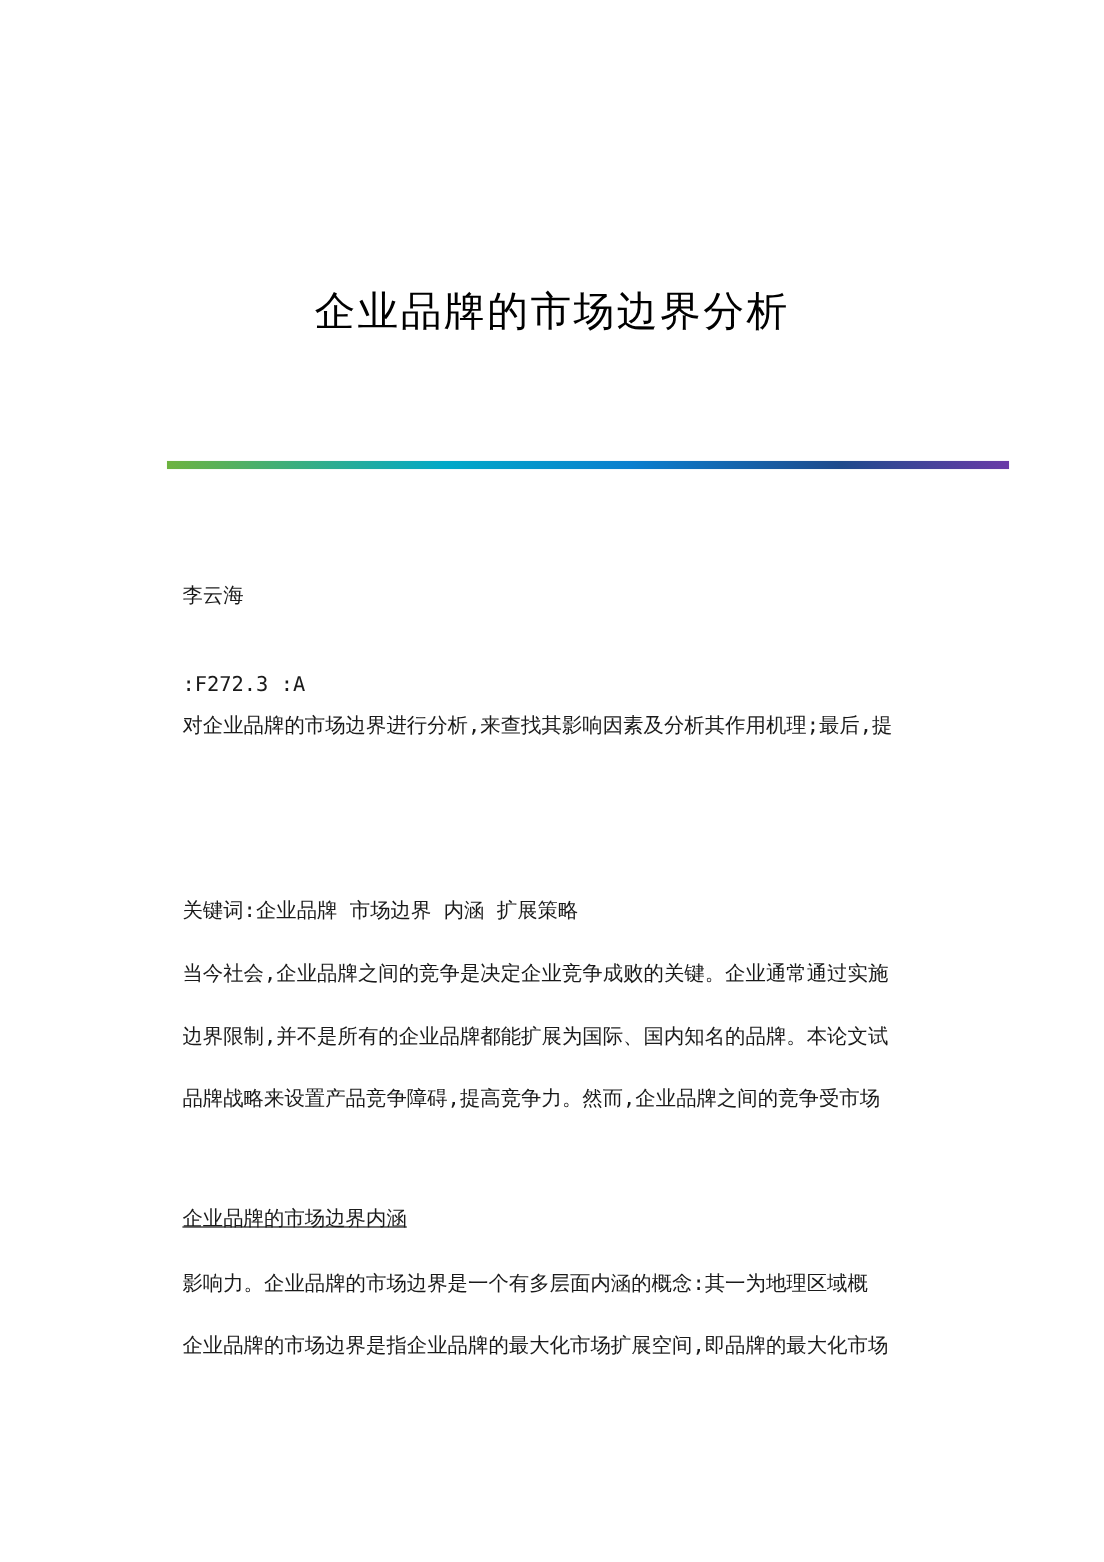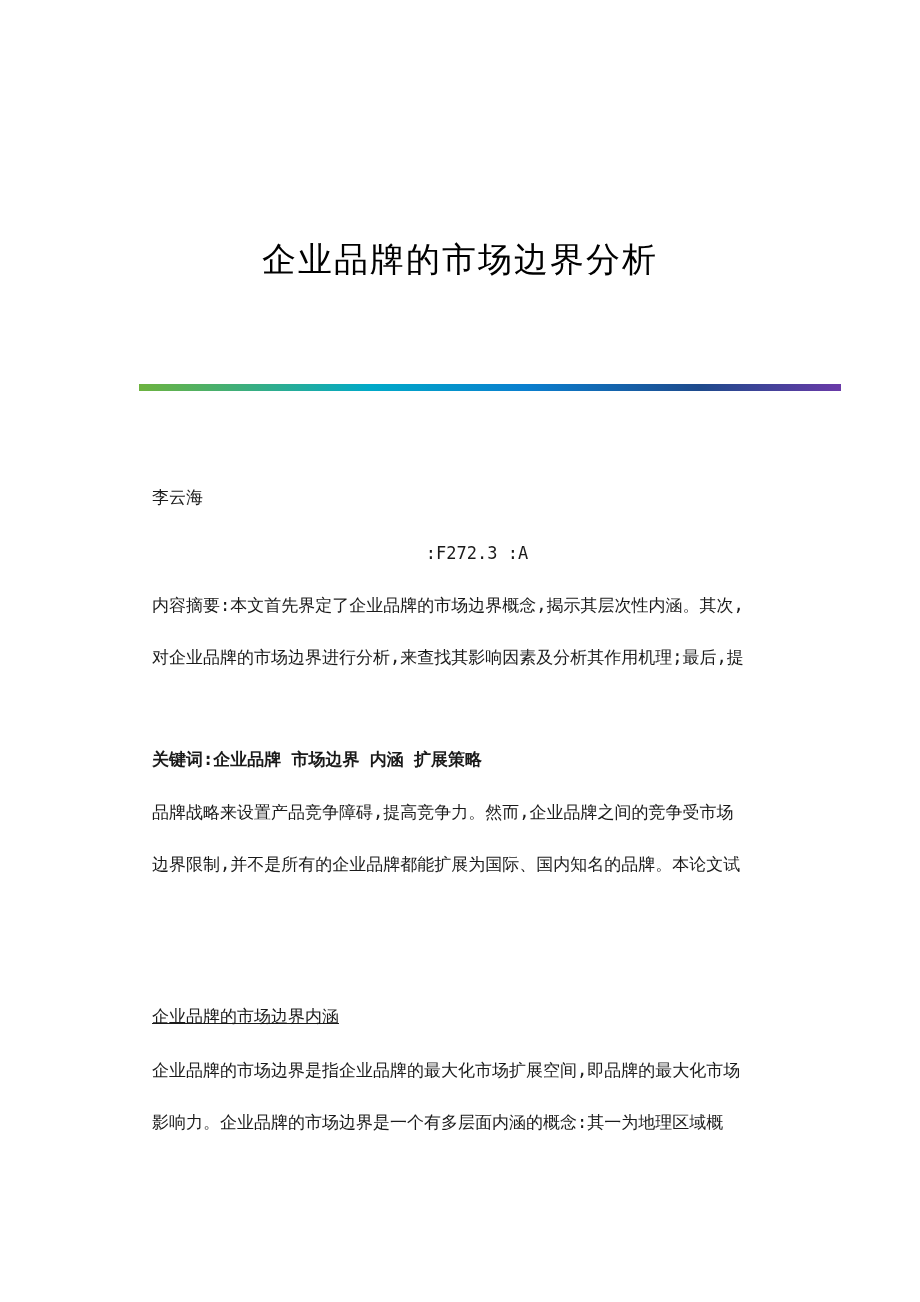--- a/index.html
+++ b/index.html
@@ -66,40 +66,40 @@
         <stop offset="1" stop-color="#6a3aa8"></stop>
       </linearGradient>
     </defs>
     <rect x="0" y="0" width="702" height="7" fill="url(#ruleGrad)"></rect>
   </svg>
 
   <p class="para" style="top:474px;">
     <span class="line">李云海</span>
   </p>
 
-  <p class="para" style="top:530px;text-align:center;">
+  <p class="para" style="top:548px;">
     <span class="line">:F272.3 :A</span>
   </p>
 
   <div class="para" style="top:582px;">
-    <span class="line">内容摘要:本文首先界定了企业品牌的市场边界概念,揭示其层次性内涵。其次,</span>
     <span class="line">对企业品牌的市场边界进行分析,来查找其影响因素及分析其作用机理;最后,提</span>
   </div>
 
-  <p class="para" style="top:736px;font-weight:bold;">
+  <p class="para" style="top:736px;">
     <span class="line">关键词:企业品牌 市场边界 内涵 扩展策略</span>
   </p>
 
   <div class="para" style="top:789px;">
+    <span class="line">当今社会,企业品牌之间的竞争是决定企业竞争成败的关键。企业通常通过实施</span>
+    <span class="line">边界限制,并不是所有的企业品牌都能扩展为国际、国内知名的品牌。本论文试</span>
     <span class="line">品牌战略来设置产品竞争障碍,提高竞争力。然而,企业品牌之间的竞争受市场</span>
-    <span class="line">边界限制,并不是所有的企业品牌都能扩展为国际、国内知名的品牌。本论文试</span>
   </div>
 
   <p class="para" style="top:993px;text-decoration:underline;">
     <span class="line">企业品牌的市场边界内涵</span>
   </p>
 
   <div class="para" style="top:1047px;">
+    <span class="line">影响力。企业品牌的市场边界是一个有多层面内涵的概念:其一为地理区域概</span>
     <span class="line">企业品牌的市场边界是指企业品牌的最大化市场扩展空间,即品牌的最大化市场</span>
-    <span class="line">影响力。企业品牌的市场边界是一个有多层面内涵的概念:其一为地理区域概</span>
   </div>
 
 </div>
 
 </body></html>

